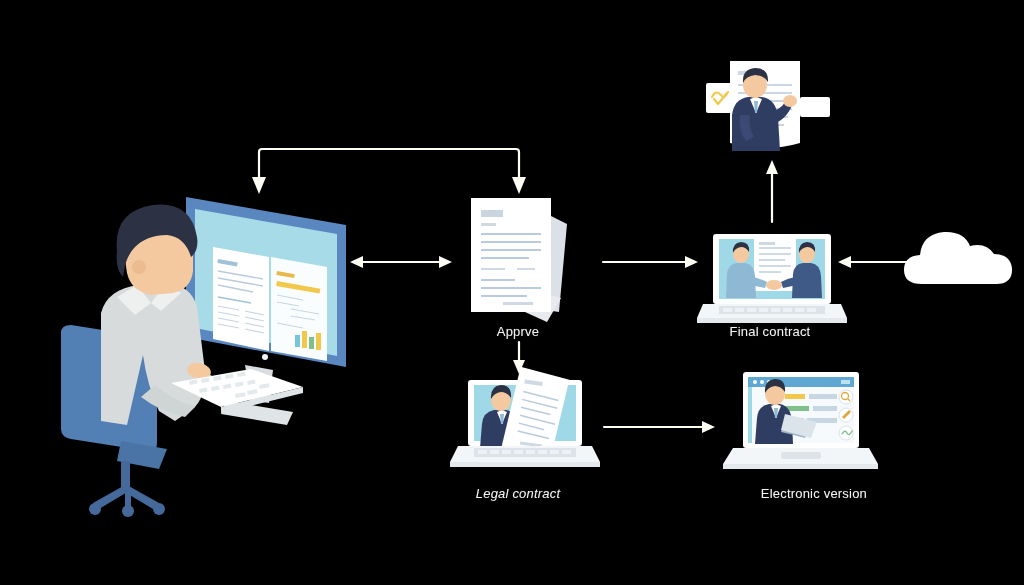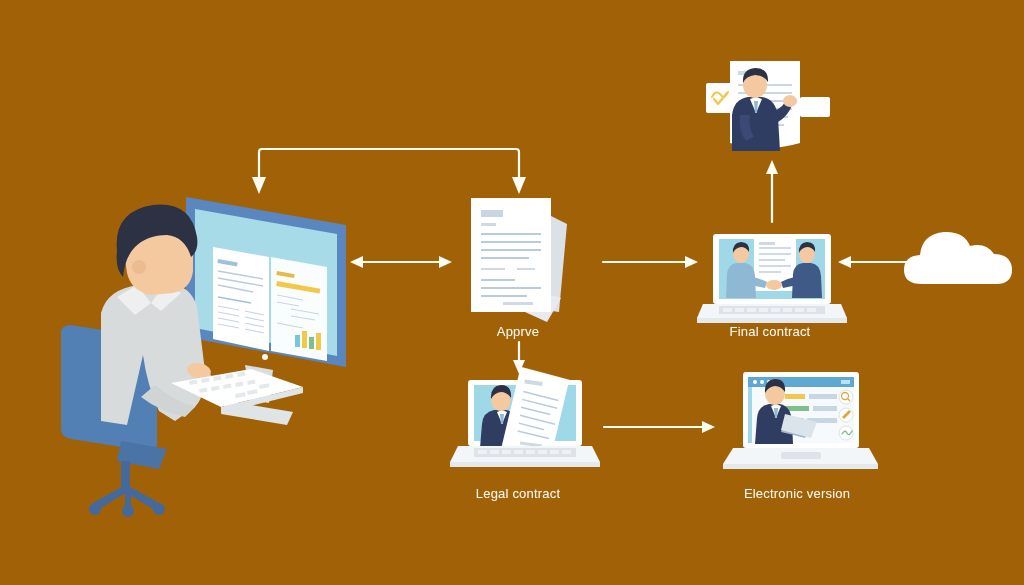--- a/index.html
+++ b/index.html
@@ -34,21 +34,21 @@
   .arrow-layer {
     position: absolute;
     left: 0; top: 0;
     width: 1024px; height: 585px;
     pointer-events: none;
   }
 </style>
 </head>
 <body>
 
-<div id="stage" style="width: 1024px; height: 585px; background: #a16207;">
+<div id="stage" style="width: 1024px; height: 585px; background: #000000;">
 
   <svg class="arrow-layer" viewBox="0 0 1024 585" width="1024" height="585">
 
     <g>
       <path d="M 259 178 L 259 152 Q 259 149 262 149 L 516 149 Q 519 149 519 152 L 519 178" fill="none" stroke="#fdfdf4" stroke-width="2.2" stroke-linecap="round"></path>
       <polygon points="259,194 252,177 266,177" fill="#fdfdf4"></polygon>
       <polygon points="519,194 512,177 526,177" fill="#fdfdf4"></polygon>
     </g>
 
     <g>
@@ -363,21 +363,21 @@
         <rect x="52" y="82" width="9" height="4"></rect>
         <rect x="64" y="82" width="9" height="4"></rect>
         <rect x="76" y="82" width="9" height="4"></rect>
         <rect x="88" y="82" width="9" height="4"></rect>
         <rect x="100" y="82" width="9" height="4"></rect>
         <rect x="112" y="82" width="9" height="4"></rect>
       </g>
       <path d="M 0 94 L 150 94 L 150 99 L 0 99 Z" fill="#e3e9ed"></path>
     </svg>
   </div>
-  <div class="label" style="left:458px; top:486px; width:120px;">Legal contract</div>
+  <div class="label" style="left:458px; top:486px; width:120px;font-style:italic;">Legal contract</div>
 
   <div class="node" style="left:723px; top:366px; width:155px; height:118px;">
     <svg viewBox="0 0 155 118" width="155" height="118">
 
       <rect x="20" y="6" width="116" height="76" rx="3" fill="#ffffff"></rect>
 
       <rect x="25" y="11" width="106" height="66" fill="#f7fafc"></rect>
 
       <rect x="25" y="11" width="106" height="10" fill="#5fa8d3"></rect>
       <g fill="#ffffff">
@@ -418,15 +418,15 @@
         <path d="M 62 56 Q 76 58 86 64 L 82 72 Q 68 68 58 66 Z" fill="#9fb7c8"></path>
 
         <path d="M 62 48 L 94 56 L 88 72 L 58 64 Z" fill="#dbe4ea"></path>
       </g>
 
       <path d="M 10 82 L 146 82 L 155 98 L 0 98 Z" fill="#f3f6f8"></path>
       <rect x="58" y="86" width="40" height="7" rx="2" fill="#dde3e8"></rect>
       <path d="M 0 98 L 155 98 L 155 103 L 0 103 Z" fill="#e3e9ed"></path>
     </svg>
   </div>
-  <div class="label" style="left:727px; top:486px; width:140px;">Electronic version</div>
+  <div class="label" style="left:727px; top:486px; width:140px;text-align:right;">Electronic version</div>
 
 </div>
 
 </body></html>

